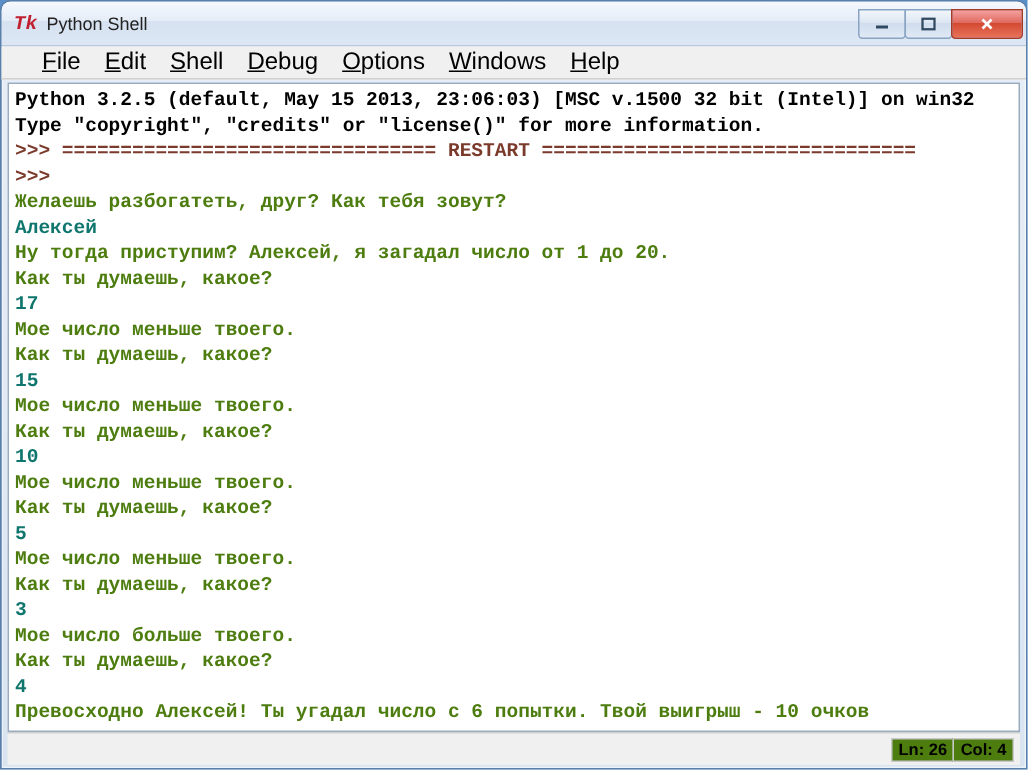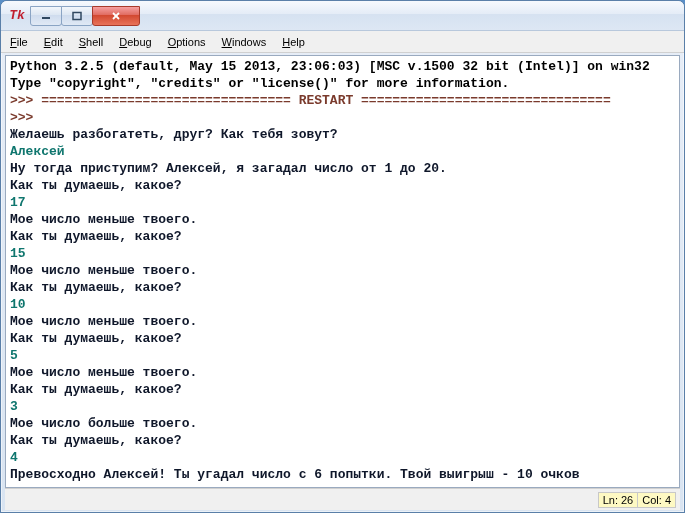--- a/index.html
+++ b/index.html
@@ -66,22 +66,22 @@
     color: #fff;
     border-radius: 0 0 3px 3px;
   }
   .win-btn svg { width: 12px; height: 10px; }
   .menubar {
     height: 22px;
     background: #f0f0f0;
     border-bottom: 1px solid #d0d0d0;
     display: flex;
     align-items: center;
-    padding: 0 1px;
-    font-size: 11px;
+    padding: 0 19px;
+    font-size: 16px;
   }
   .menu-item {
     padding: 2px 8px;
     cursor: pointer;
     color: #000;
   }
   .menu-item .acc { text-decoration: underline; }
   .content-wrap {
     flex: 1;
     margin: 2px 4px 0 4px;
@@ -99,51 +99,53 @@
     font-size: 13px;
     line-height: 17px;
     color: #000;
     white-space: pre-wrap;
     overflow-y: auto;
     font-weight: bold;
   }
   .line { display:block; }
   .sys { color: #000; }
   .prompt { color: #7a3a2c; }
-  .prog { color: #0f172a; }
+  .prog { color: #4d7c0f; }
   .user { color: #0f766e; }
   .statusbar {
     height: 22px;
     background: #f0f0f0;
     border-top: 1px solid #d0d0d0;
     display: flex;
     justify-content: flex-end;
     align-items: center;
     font-size: 11px;
     padding: 0 4px;
     margin: 0 4px 2px 4px;
   }
   .status-cell {
     border: 1px solid #c8c8c8;
     padding: 1px 4px;
-    background: #fef9c3;
+    background: #4d7c0f;
     margin-left: -1px;
+    font-weight: bold;
   }
   ::-webkit-scrollbar { width: 17px; }
   ::-webkit-scrollbar-track { background:#f0f0f0;border-left:1px solid #d4d4d4; }
   ::-webkit-scrollbar-thumb { background:linear-gradient(90deg,#e8e8e8,#d0d0d0);border:1px solid #b8b8b8;border-radius:2px; }
   ::-webkit-scrollbar-button { height:17px;background:linear-gradient(180deg,#f6f6f6,#e2e2e2);border:1px solid #ccc; }
 </style>
 </head>
 <body>
 
 <div class="window">
 
   <div class="titlebar">
     <div class="app-icon">Tk</div>
+    <div class="title-text">Python Shell</div>
     <div class="win-controls">
       <div class="win-btn">
         <svg viewBox="0 0 12 10">
             <line x1="2" y1="7" x2="10" y2="7" stroke="#304860" stroke-width="2"></line>
           </svg>
       </div>
       <div class="win-btn">
         <svg viewBox="0 0 12 10">
             <rect x="2" y="1.5" width="8" height="7" fill="none" stroke="#304860" stroke-width="1.5"></rect>
           </svg>

